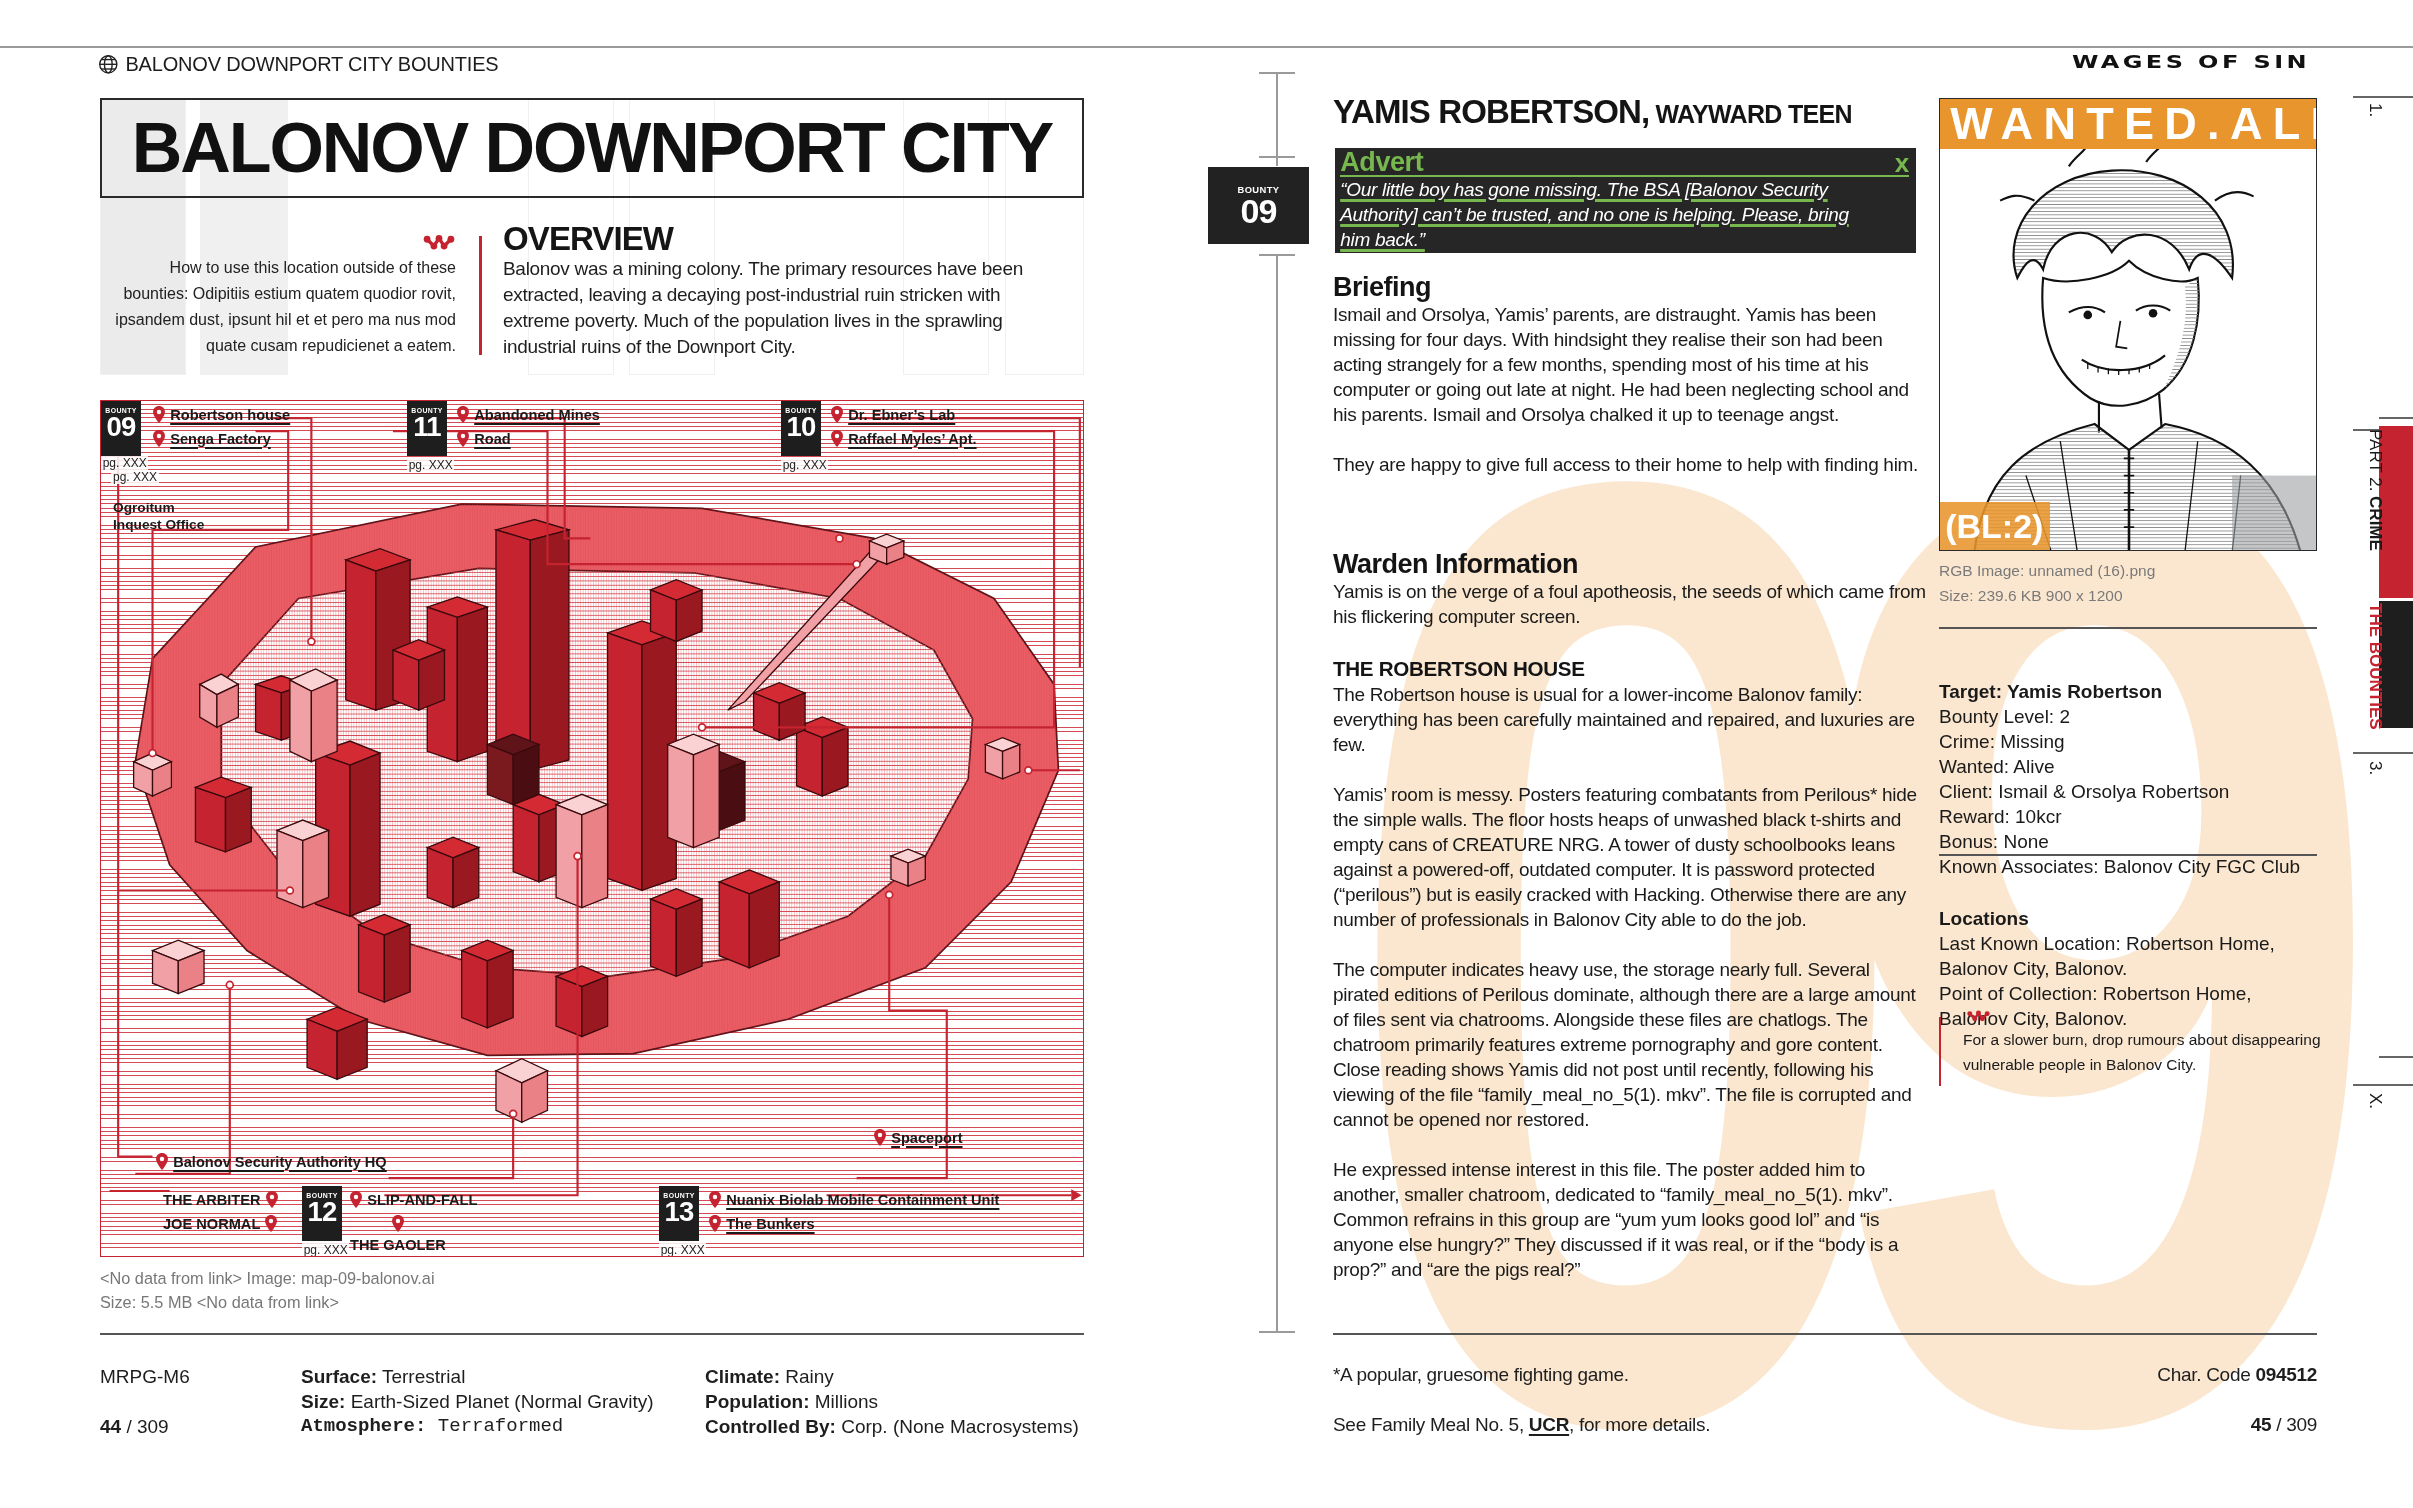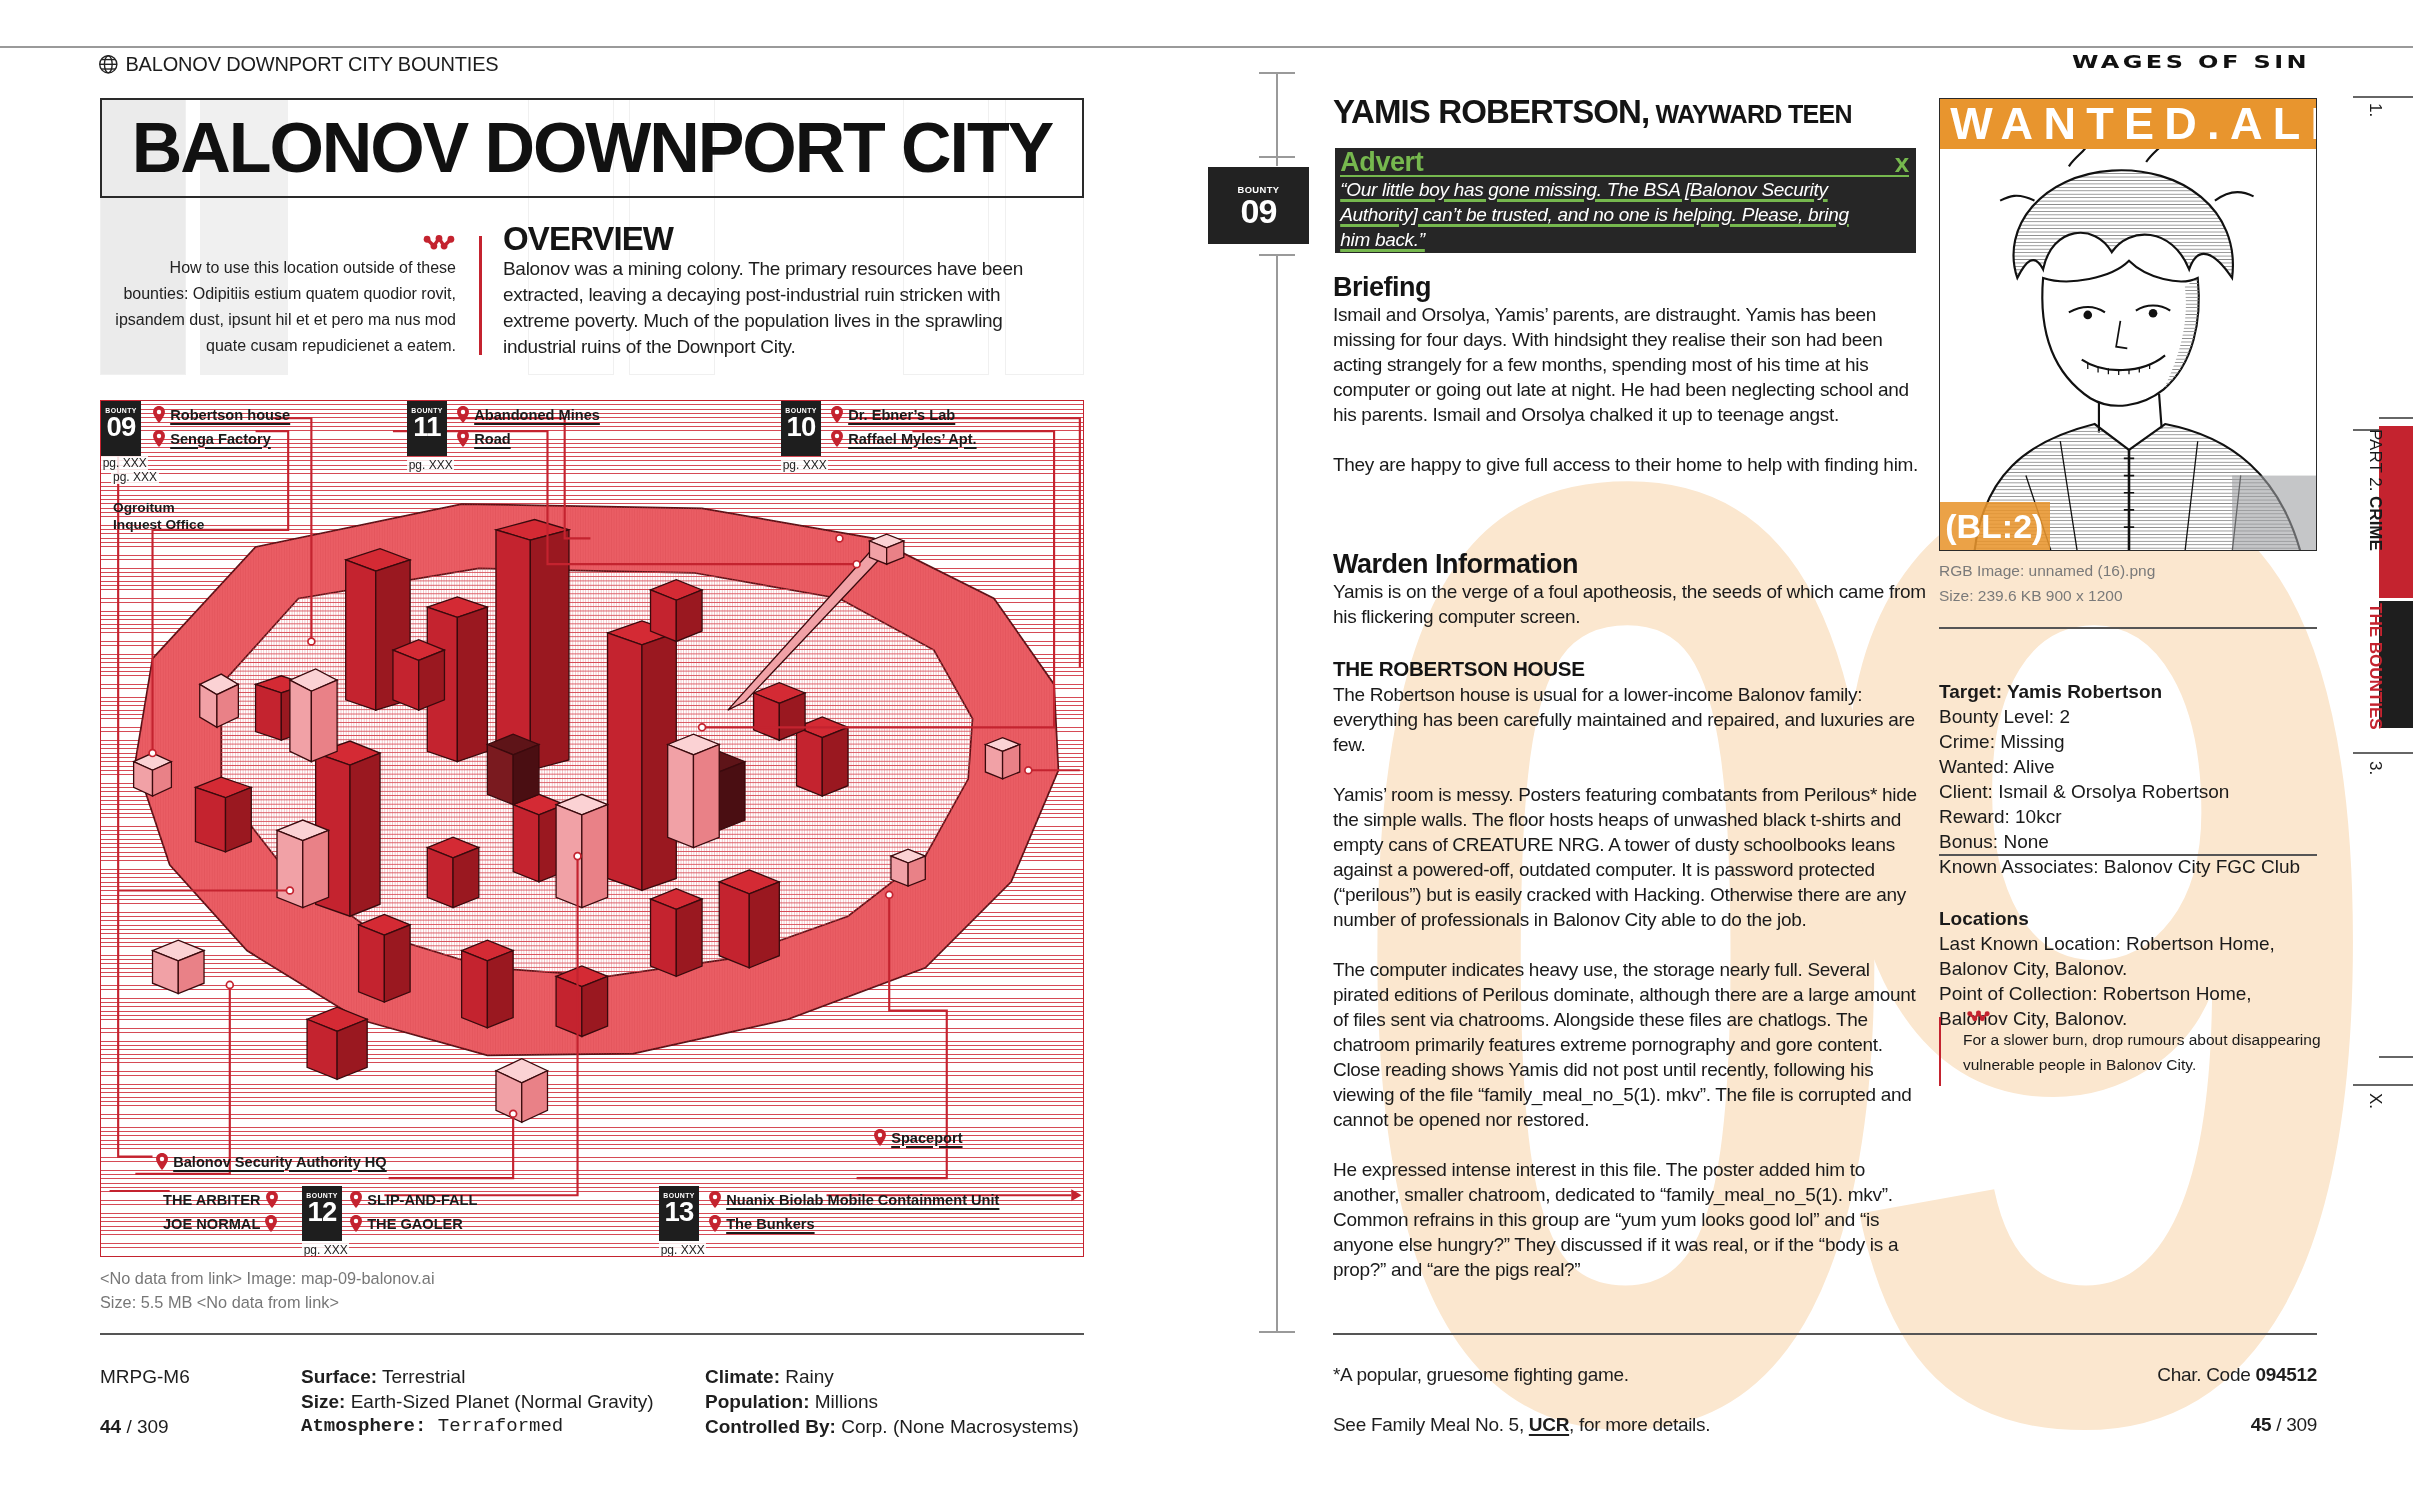--- a/index.html
+++ b/index.html
@@ -437,21 +437,21 @@
     <span class="bt-num">12</span>
   </div>
   <span class="pg-ref" style="left:201px;top:842px;">pg. XXX</span>
   <div class="loc plain" style="left:249px;top:790px;">
     <svg class="pin-icon" viewBox="0 0 14 20">
         <path d="M7 0 C3 0 0 3 0 7 C0 12 7 20 7 20 C7 20 14 12 14 7 C14 3 11 0 7 0 Z" fill="#c4232f"></path>
         <circle cx="7" cy="7" r="2.6" fill="#fff"></circle>
       </svg>
     <span class="loc-text">SLIP-AND-FALL</span>
   </div>
-  <div class="loc plain" style="left:249px;top:814px;">
+  <div class="loc plain" style="left:249px;top:814px;flex-direction:column;">
     <svg class="pin-icon" viewBox="0 0 14 20">
         <path d="M7 0 C3 0 0 3 0 7 C0 12 7 20 7 20 C7 20 14 12 14 7 C14 3 11 0 7 0 Z" fill="#c4232f"></path>
         <circle cx="7" cy="7" r="2.6" fill="#fff"></circle>
       </svg>
     <span class="loc-text">THE GAOLER</span>
   </div>
 
   <div class="bounty-tag" style="left:558px;top:785px;">
     <span class="bt-label">BOUNTY</span>
     <span class="bt-num">13</span>

